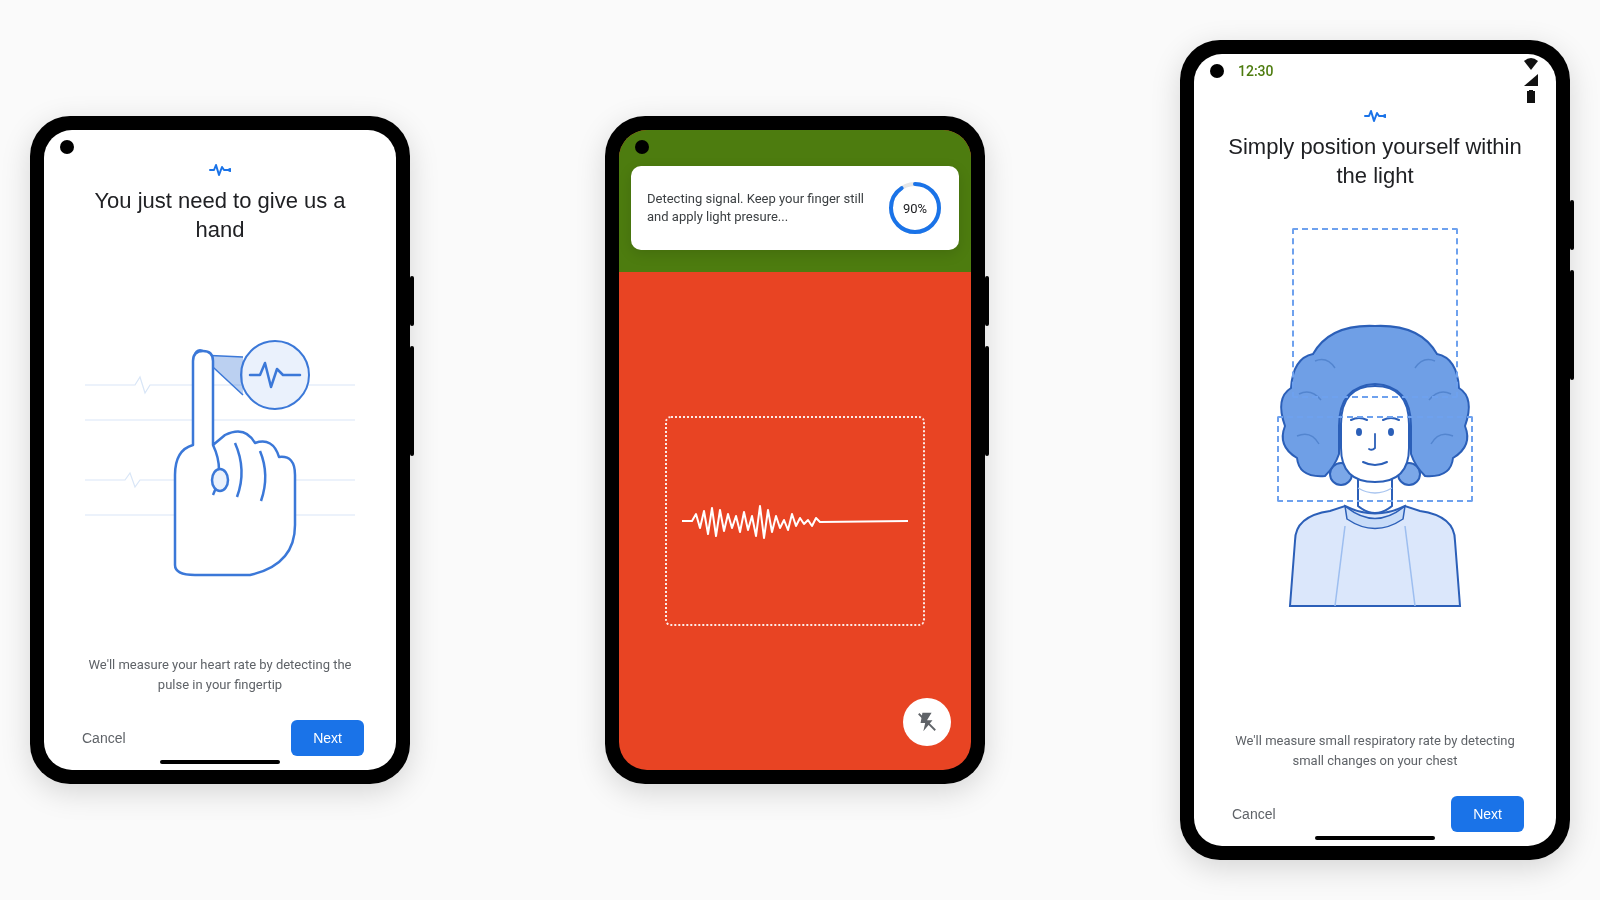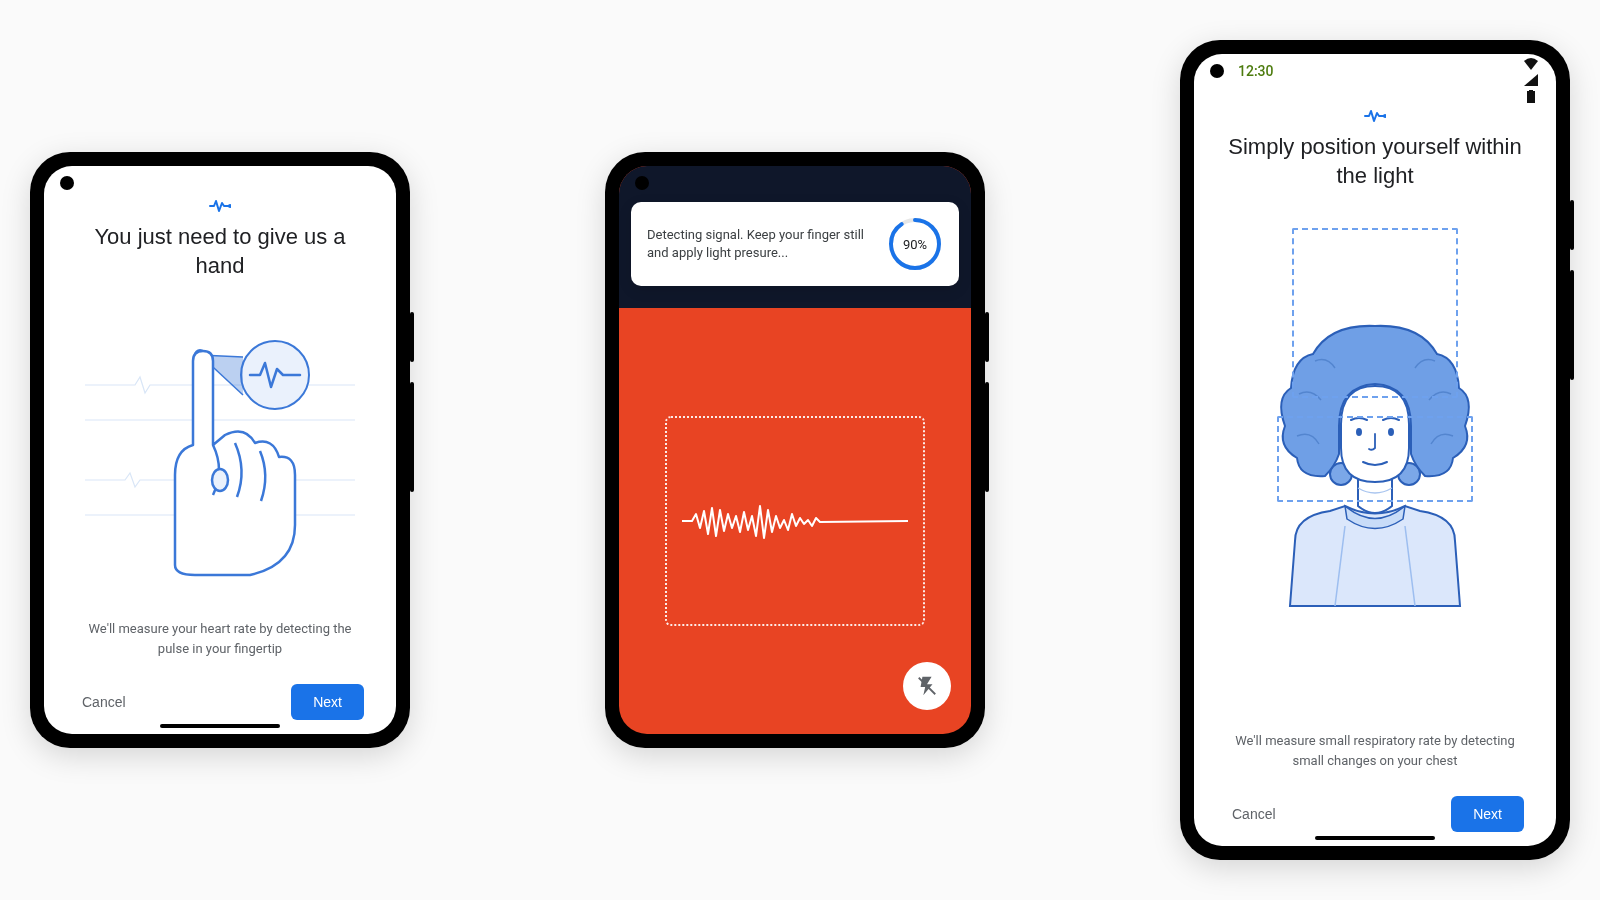--- a/index.html
+++ b/index.html
@@ -8,21 +8,21 @@
     height: 900px;
     background: #fafafa;
     font-family: 'Roboto', 'Helvetica Neue', Arial, sans-serif;
     display: flex;
     align-items: center;
     justify-content: space-between;
     padding: 0 30px;
   }
   .phone {
     width: 380px;
-    height: 596px;
+    height: 668px;
     background: #000;
     border-radius: 40px;
     padding: 14px;
     position: relative;
     box-shadow: 0 8px 30px rgba(0,0,0,.15);
   }
   .phone.p3 { width: 390px; height: 820px; }
   .screen {
     width: 100%;
     height: 100%;
@@ -152,21 +152,21 @@
     </div>
     <div class="nav-pill"></div>
   </div>
 </div>
 
 <div class="phone">
   <div class="side-btn pwr"></div>
   <div class="side-btn vol"></div>
   <div class="screen screen2">
     <div class="camera-hole"></div>
-    <div style="background:#0f172a;">
+    <div style="background:#4d7c0f;">
       <div class="card">
         <div class="card-text">Detecting signal. Keep your finger still and apply light presure...</div>
         <div class="ring">
           <svg width="56" height="56">
             <circle cx="28" cy="28" r="24" stroke="#e6e6e6" stroke-width="4" fill="none"></circle>
             <circle cx="28" cy="28" r="24" stroke="#1a73e8" stroke-width="4" fill="none" stroke-dasharray="150.8" stroke-dashoffset="15.08" stroke-linecap="round"></circle>
           </svg>
           <div class="ring-label">90%</div>
         </div>
       </div>

